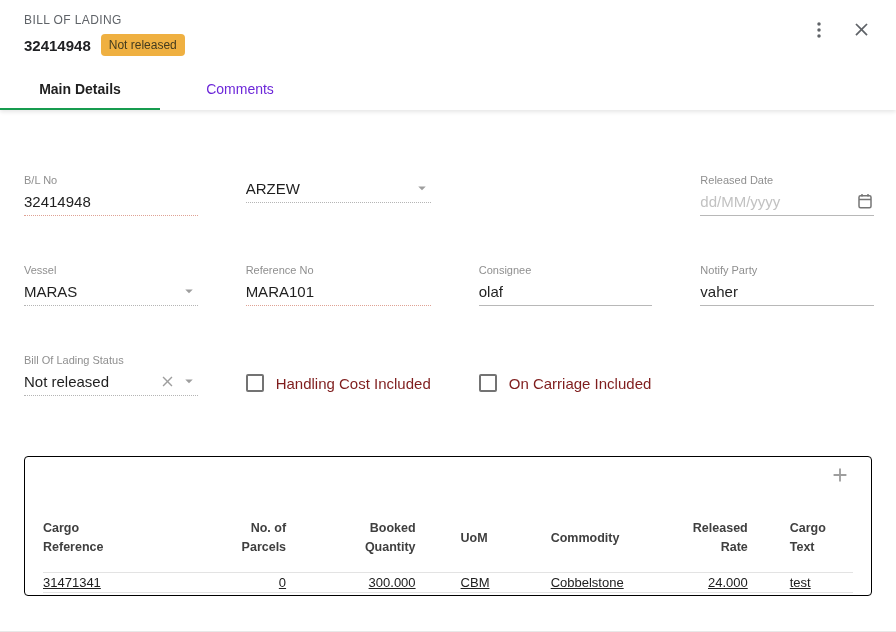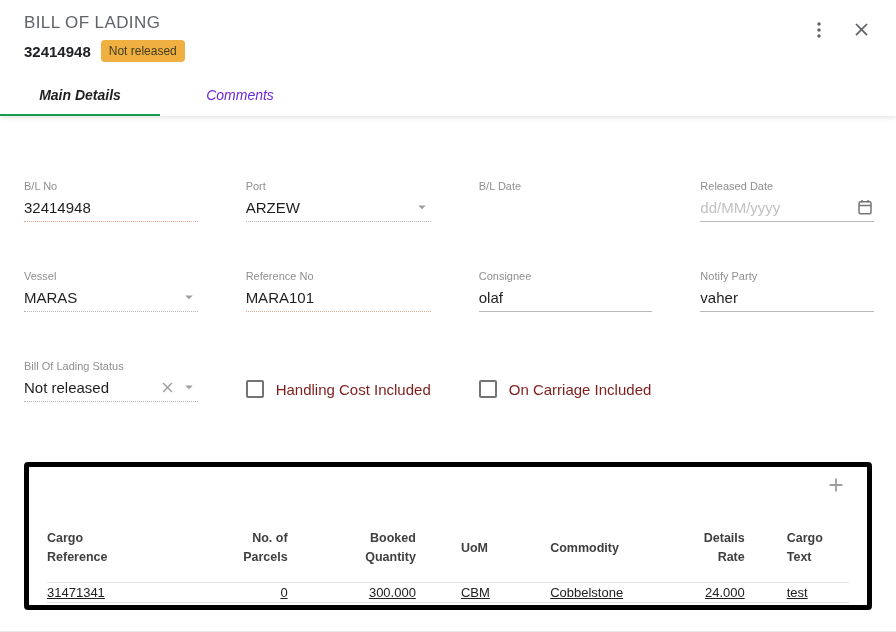--- a/index.html
+++ b/index.html
@@ -6,29 +6,29 @@
   html,body { width:896px; height:632px; overflow:hidden; }
   body {
     font-family:"Liberation Sans","DejaVu Sans",sans-serif;
     background:#ffffff; color:#212121;
   }
   .dialog { width:896px; height:632px; background:#fff; position:relative; border-bottom:1px solid #e8e8e8; }
 
   
   .sheet-header { background:#fff; position:relative; z-index:2; box-shadow:0 2px 4px rgba(0,0,0,.10); }
   .header-top { padding:13px 24px 0 24px; position:relative; }
-  .eyebrow { font-size:17px; color:#5f6368; letter-spacing:.4px; }
+  .eyebrow { font-size:12px; color:#5f6368; letter-spacing:.4px; }
   .id-row { display:flex; align-items:center; gap:10px; margin-top:7px; }
   .doc-id { font-size:15px; font-weight:bold; color:#202124; }
   .badge { background:#efb041; color:#433b1e; font-size:12px; line-height:1; padding:5px 8px; border-radius:4px; }
   .header-actions { position:absolute; right:22px; top:18px; display:flex; align-items:center; gap:16px; }
   .icon-btn { width:26px; height:26px; display:flex; align-items:center; justify-content:center; cursor:pointer; background:none; border:none; }
 
   
-  .tabs { display:flex; margin-top:12px;font-style:italic; }
+  .tabs { display:flex; margin-top:12px; }
   .tab { width:160px; height:42px; display:flex; align-items:center; justify-content:center;
          font-size:14px; color:#6d28d9; cursor:pointer; position:relative; }
   .tab.active { color:#1f1f1f; font-weight:bold; }
   .tab.active::after { content:""; position:absolute; left:0; right:0; bottom:0; height:2px; background:#169c4f; }
 
   
   .form-grid {
     display:grid; grid-template-columns:repeat(4,1fr);
     column-gap:17px; row-gap:34px;
     padding:64px 22px 0 24px;
@@ -46,21 +46,21 @@
   .control input::placeholder { color:#c2c2c2; }
   .value-text { flex:1; font-size:15px; color:#1f1f1f; white-space:nowrap; overflow:hidden; }
   .field-icon { display:flex; align-items:center; justify-content:center; cursor:pointer; background:none; border:none; padding:0 0 0 4px; }
 
   
   .check-item { display:flex; align-items:center; gap:12px; padding-top:16px; cursor:pointer; }
   .checkbox-box { width:18px; height:18px; border:2px solid #737373; border-radius:2px; background:#fff; flex:none; }
   .check-label { font-size:15px; color:#7f1d1d; white-space:nowrap; }
 
   
-  .card { margin:60px 24px 0 24px; border:5px solid #000000; border-radius:4px; padding:6px 18px 2px 18px; }
+  .card { margin:60px 24px 0 24px; border:1px solid #000000; border-radius:4px; padding:6px 18px 2px 18px; }
   .card-toolbar { display:flex; justify-content:flex-end; }
   table { width:100%; border-collapse:collapse; table-layout:fixed; }
   th {
     font-size:12.5px; font-weight:bold; color:#3f3f3f; text-align:left;
     vertical-align:middle; white-space:pre-line; line-height:1.55;
     padding:30px 8px 14px 8px;
   }
   td { font-size:13px; color:#212121; text-align:left; padding:2px 8px; border-top:1px solid #e3e3e3; border-bottom:1px solid #e3e3e3; white-space:nowrap; overflow:hidden;text-decoration:underline; }
   .c1 { width:22%; } th.c1, td.c1 { padding-left:0; }
   .c2 { width:9%;  text-align:right; }
@@ -111,33 +111,31 @@
   <div class="form-grid">
 
     <div class="field">
       <span class="flabel">B/L No</span>
       <div class="control u-warn">
         <input class="fvalue" value="32414948" style="">
       </div>
     </div>
 
     <div class="field">
-      <span class="flabel">Port</span>
       <div class="control u-dotted">
         <span class="value-text">ARZEW</span>
         <span class="field-icon">
           <svg width="18" height="18" viewBox="0 0 24 24" fill="#9e9e9e">
               <path d="M7 10l5 5 5-5z"></path>
             </svg>
         </span>
       </div>
     </div>
 
     <div class="field">
-      <span class="flabel">B/L Date</span>
     </div>
 
     <div class="field">
       <span class="flabel">Released Date</span>
       <div class="control">
         <input class="fvalue" placeholder="dd/MM/yyyy" style="">
         <button class="field-icon">
           <svg width="18" height="18" viewBox="0 0 24 24" fill="none" stroke="#757575" stroke-width="2">
               <rect x="4" y="5" width="16" height="16" rx="2"></rect>
               <line x1="4" y1="10" x2="20" y2="10"></line>
@@ -224,21 +222,21 @@
       <thead>
         <tr>
           <th class="c1">Cargo
 Reference</th>
           <th class="c2">No. of
 Parcels</th>
           <th class="c3">Booked
 Quantity</th>
           <th class="c4">UoM</th>
           <th class="c5">Commodity</th>
-          <th class="c6">Details
+          <th class="c6">Released
 Rate</th>
           <th class="c7">Cargo
 Text</th>
         </tr>
       </thead>
       <tbody>
         <tr>
           <td class="c1">31471341</td>
           <td class="c2">0</td>
           <td class="c3">300.000</td>

